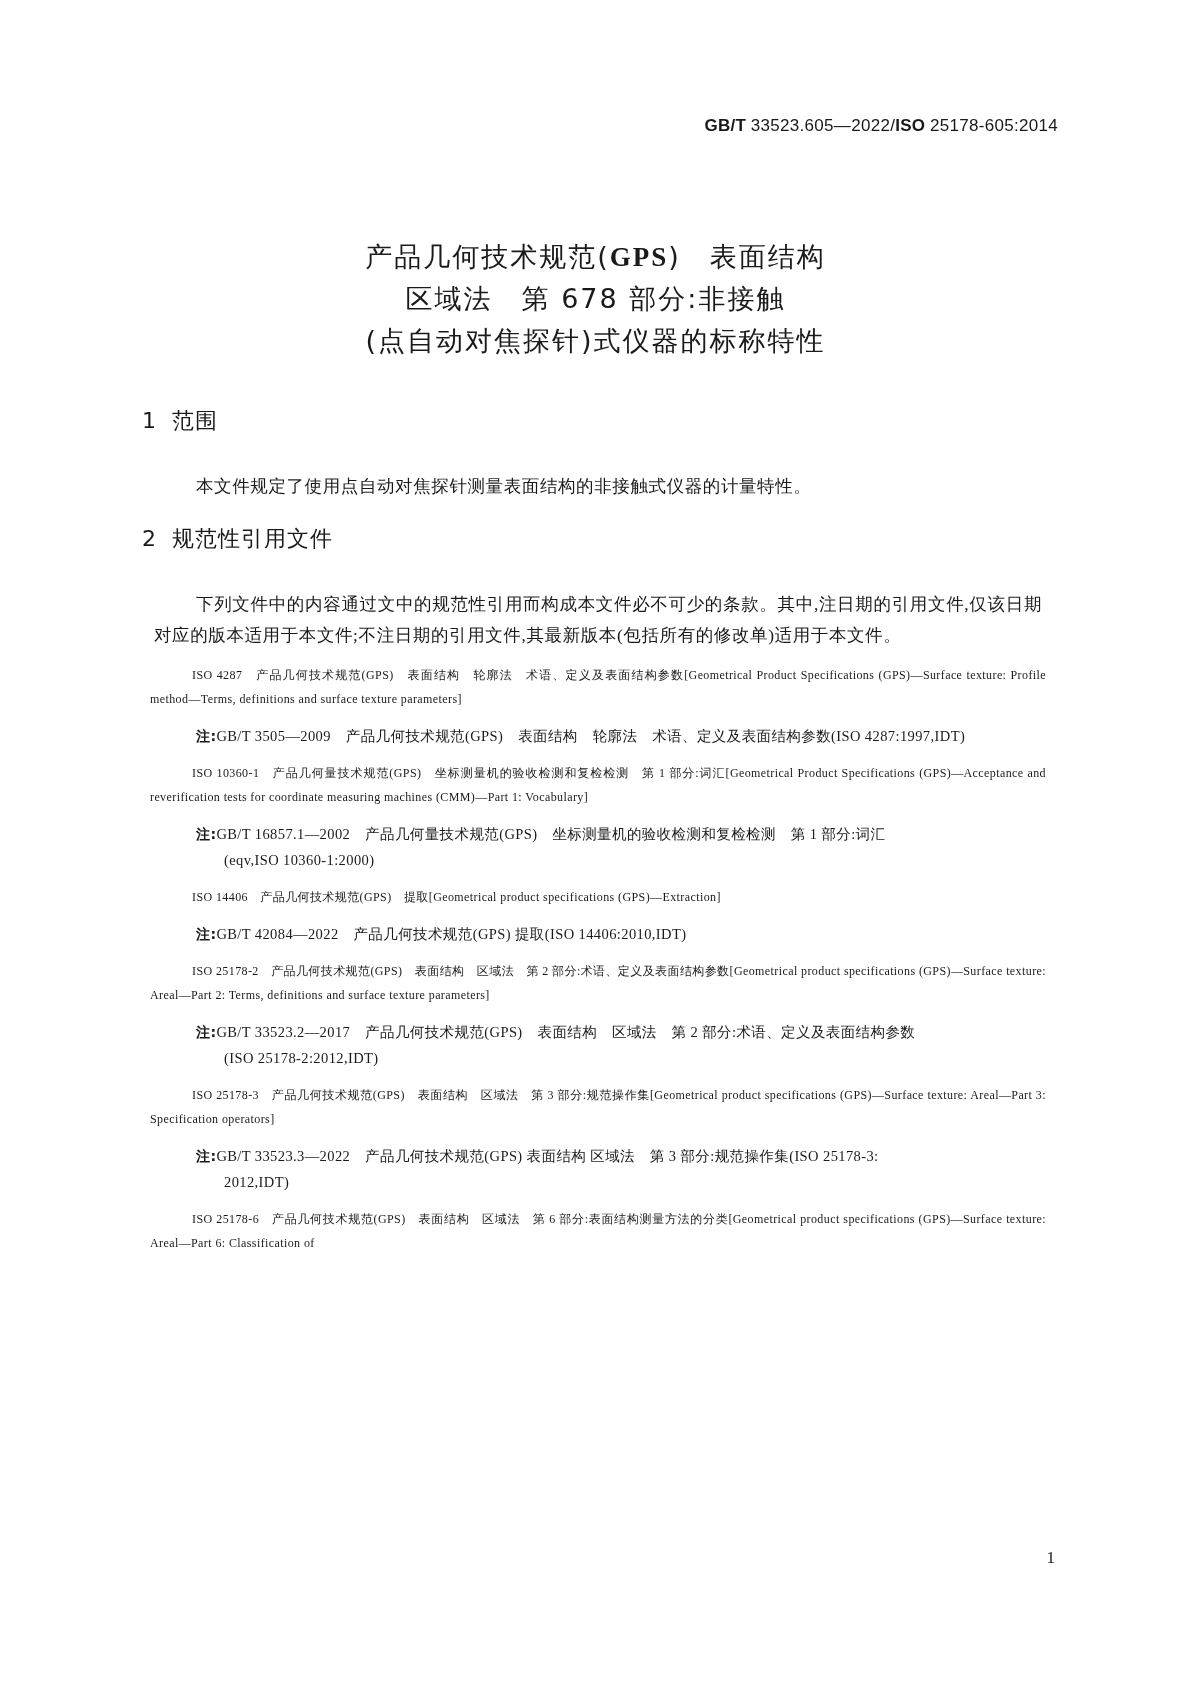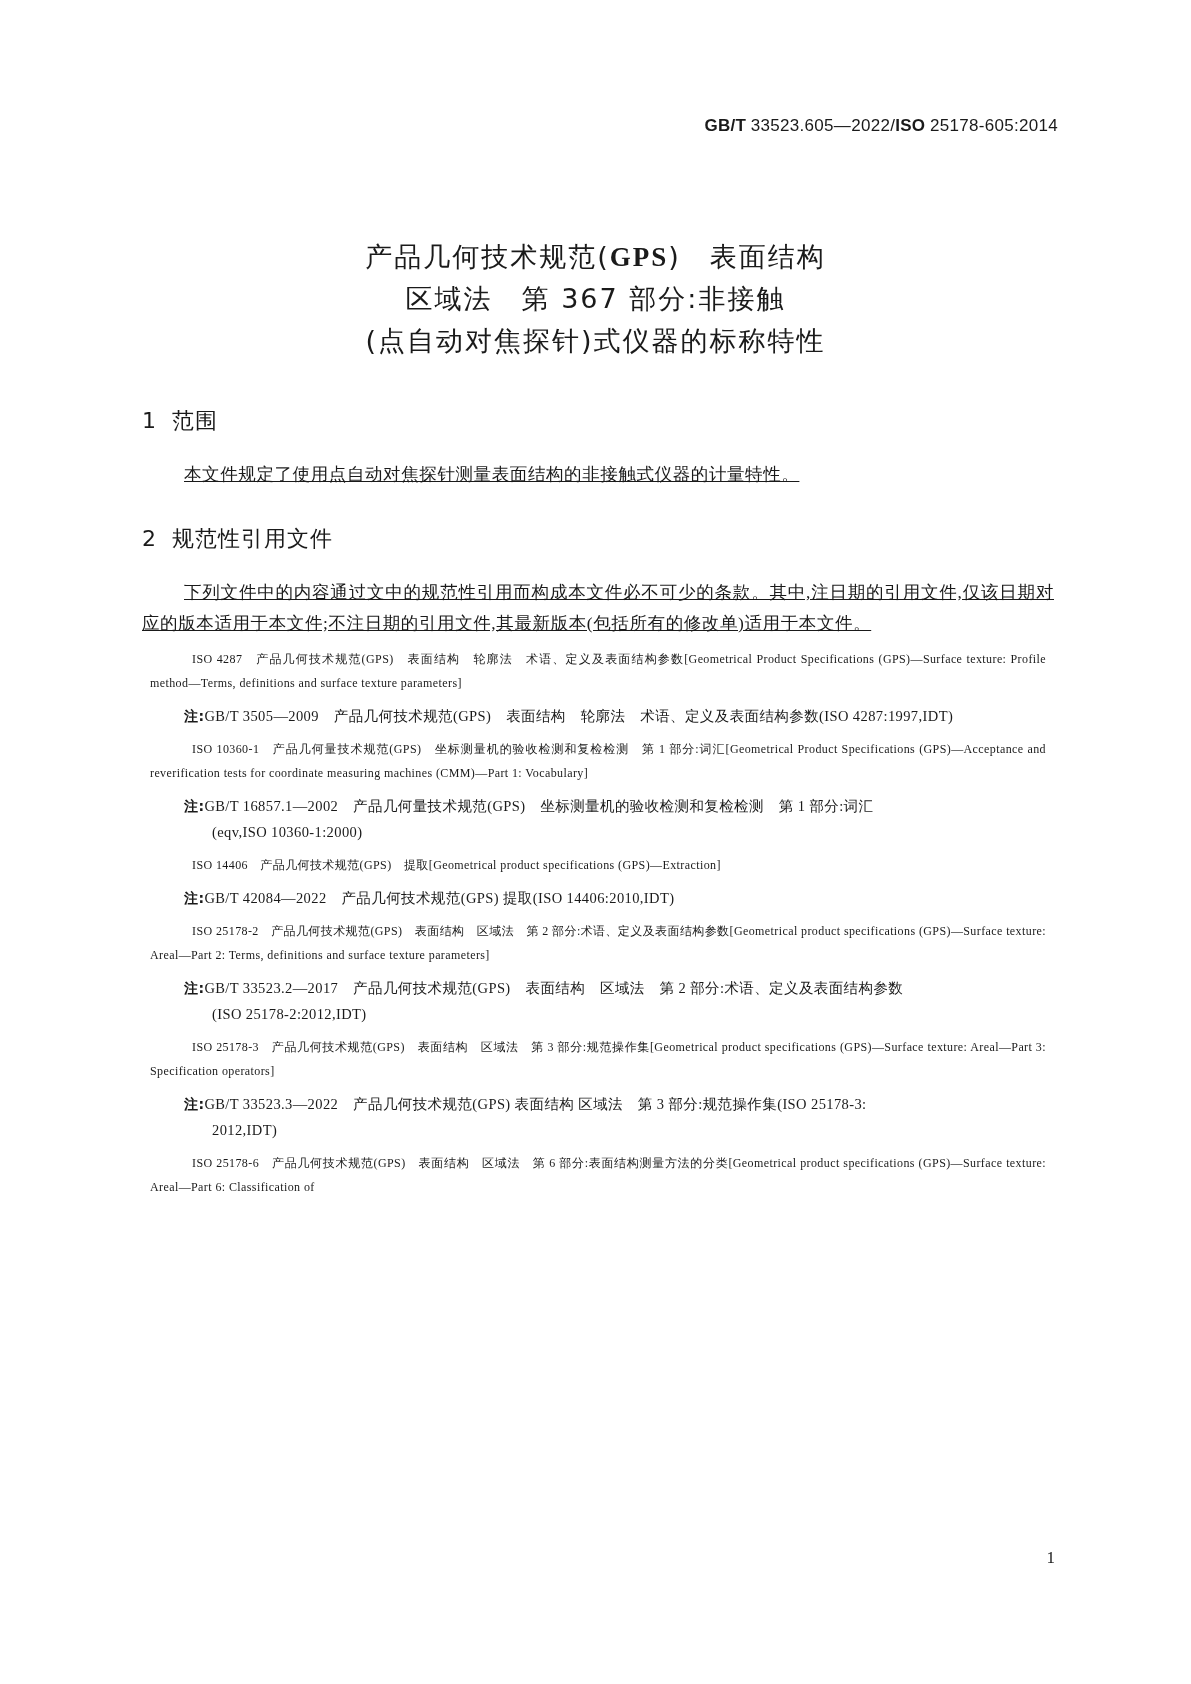--- a/index.html
+++ b/index.html
@@ -23,49 +23,49 @@
     .title .gps { font-family: "Liberation Serif", serif; font-weight: bold; text-align: center; }
     .content { position: absolute; left: 142px; width: 912px; }
     .section-head {
       position: absolute; left: 142px;
       font-family: "DejaVu Sans", "Liberation Sans", sans-serif;
       font-size: 22px; letter-spacing: 1px;
     }
     .section-head .num { display: inline-block; width: 30px; }
     .para {
       font-size: 17.5px; line-height: 31px; text-align: justify;
-      text-indent: 42px; letter-spacing: 0.6px; margin: 0; text-decoration: underline;
+      text-indent: 42px; letter-spacing: 0.6px; margin: 12px;
     }
     .ref {
       font-size: 12px; line-height: 24px; text-align: justify;
       text-indent: 42px; letter-spacing: 0.4px; margin: 8px;
     }
     .note {
-      font-size: 14.5px; line-height: 26px; margin: 0;
+      font-size: 14.5px; line-height: 26px; margin: 12px;
       padding-left: 42px; letter-spacing: 0.4px; text-align: justify;
     }
     .note .lbl { font-family: "DejaVu Sans", sans-serif; font-weight: bold; font-size: 14px; }
     .note .cont { display: block; }
     .page-num {
       position: absolute; right: 136px; top: 1548px;
       font-size: 17px;
     }
   </style>
 </head>
 <body>
 
 <div class="std-header">
   <b class="sans">GB/T</b>
   <span class="sans">33523.605—2022/</span><b class="sans">ISO</b>
   <span class="sans">25178-605:2014</span>
 </div>
 
 <div class="title">
   <div><span>产品几何技术规范(</span><span class="gps">GPS</span><span>)　表面结构</span></div>
-  <div>区域法　第 367 部分:非接触</div>
+  <div>区域法　第 678 部分:非接触</div>
   <div>(点自动对焦探针)式仪器的标称特性</div>
 </div>
 
 <div class="section-head" style="top:406px;">
   <span class="num">1</span><span>范围</span>
 </div>
 
 <div class="content" style="top:459px;">
   <p class="para">本文件规定了使用点自动对焦探针测量表面结构的非接触式仪器的计量特性。</p>
 </div>

